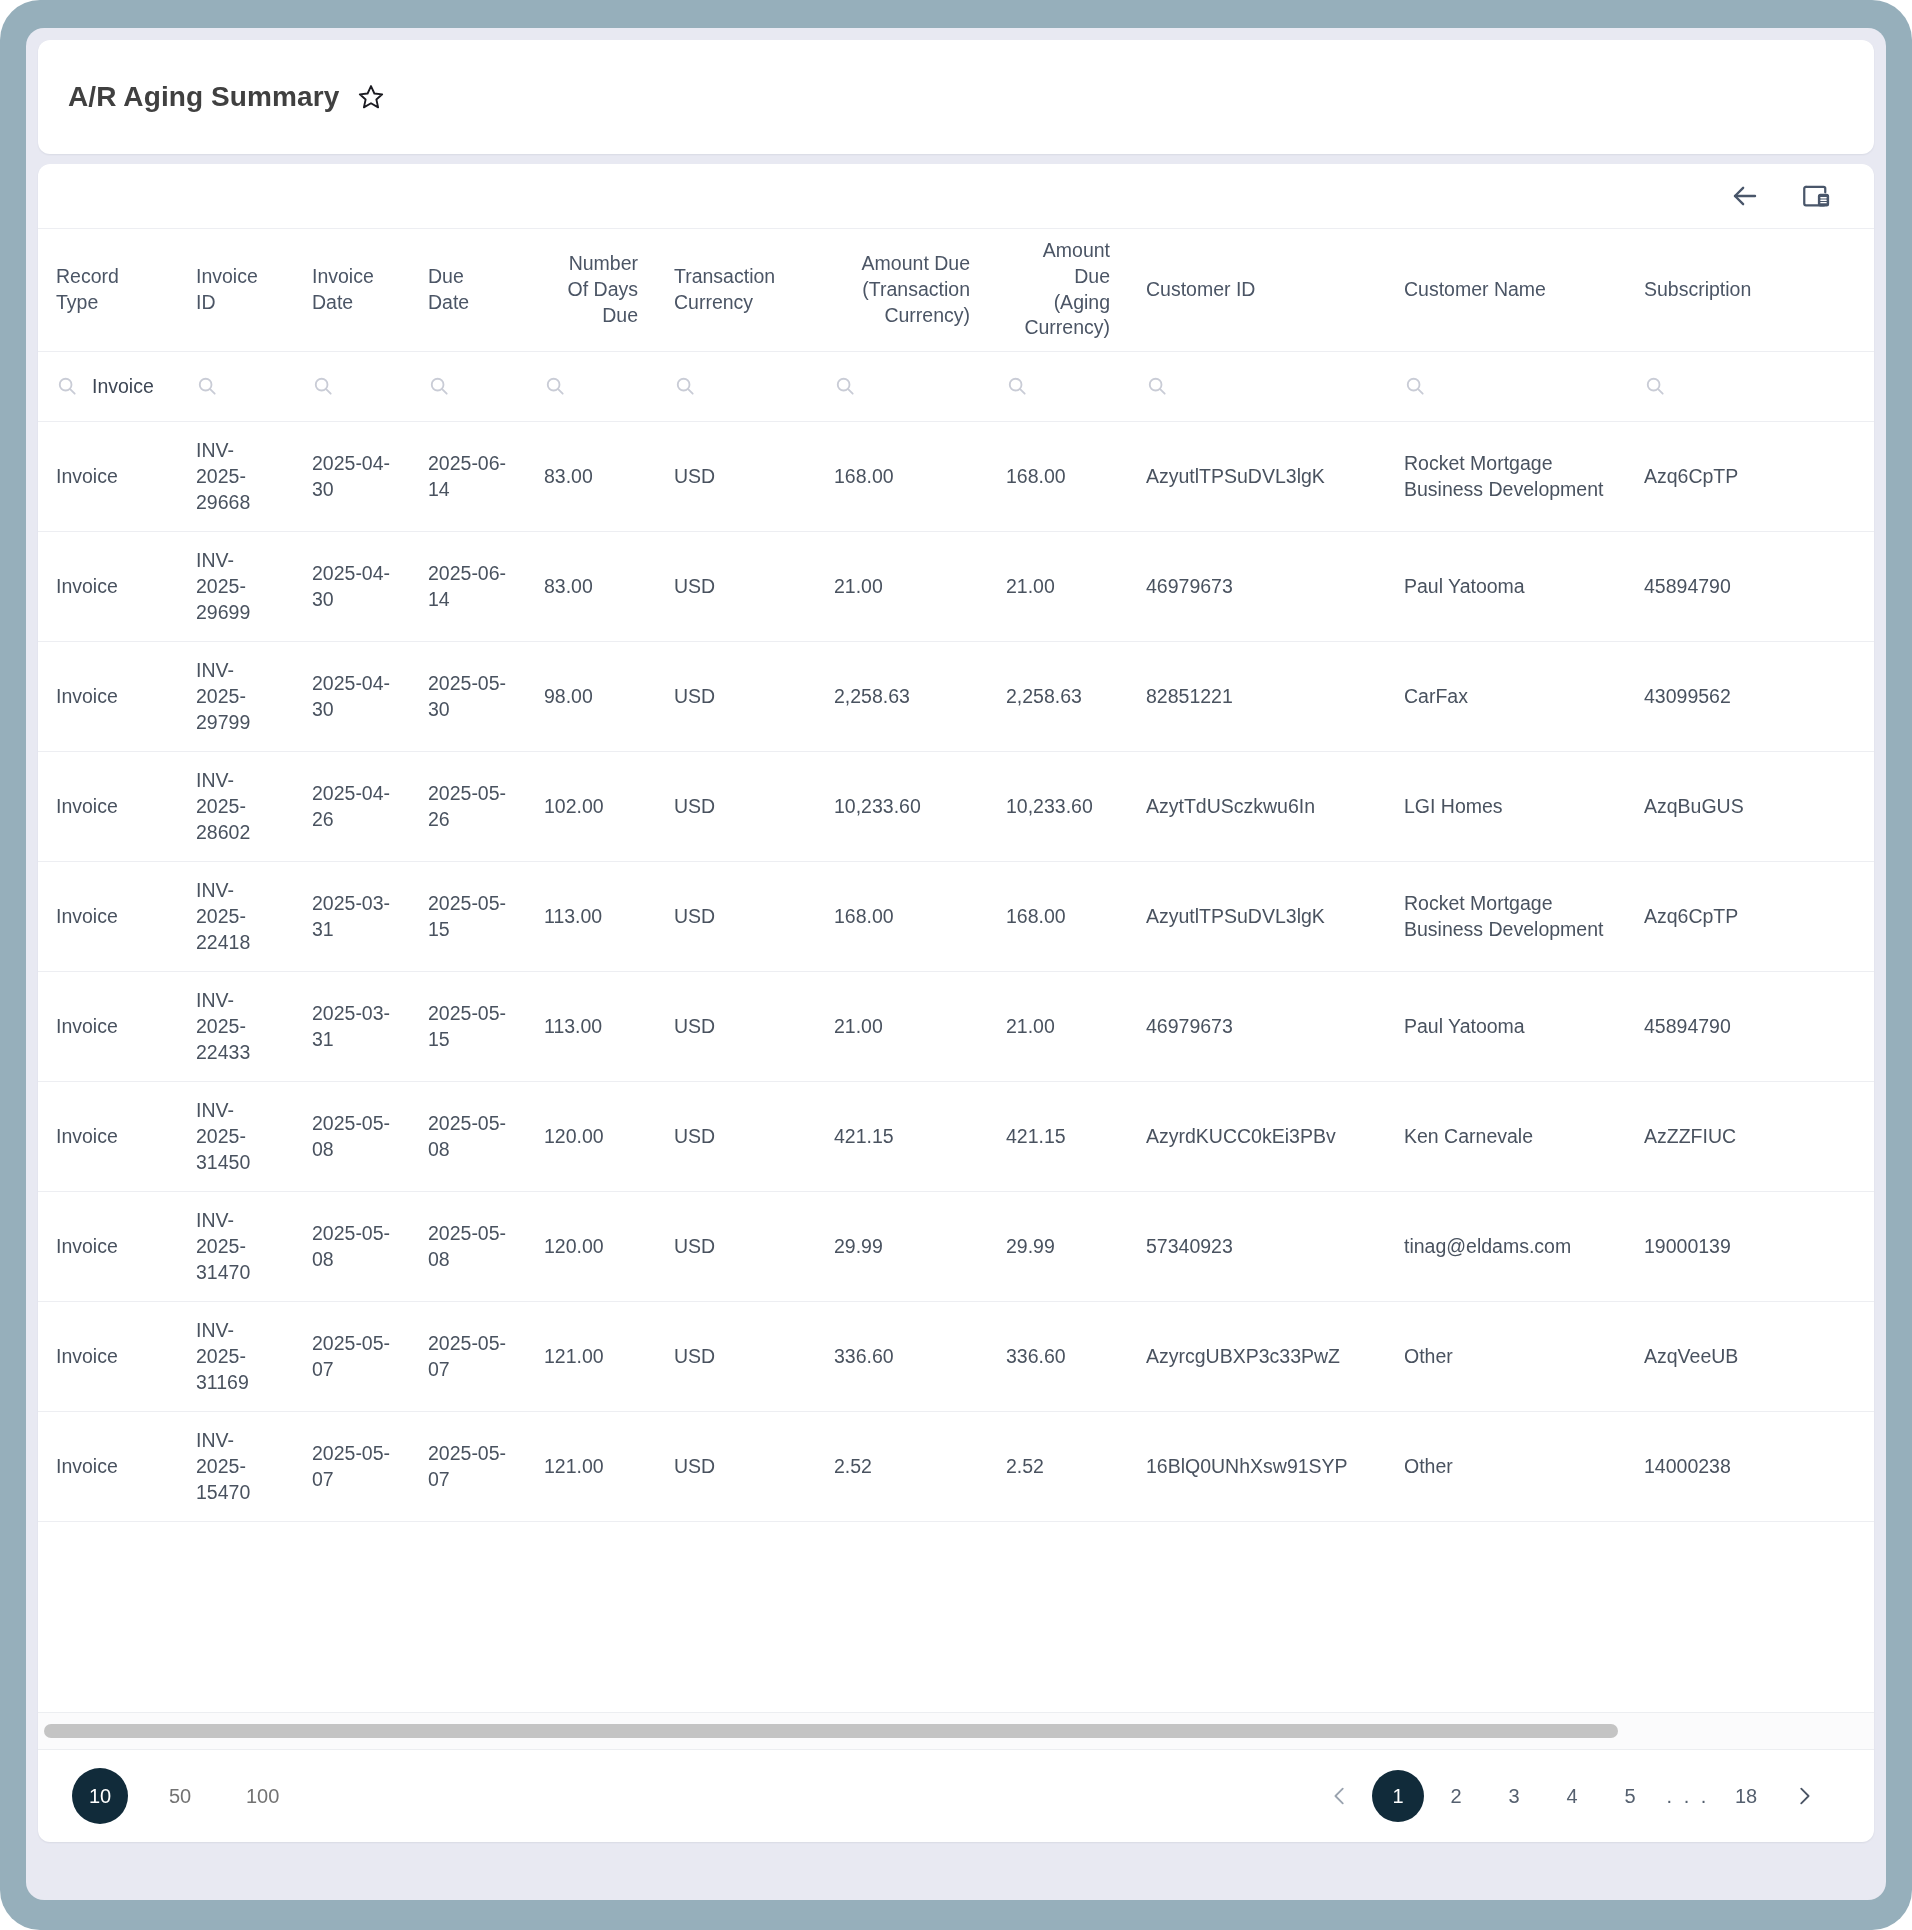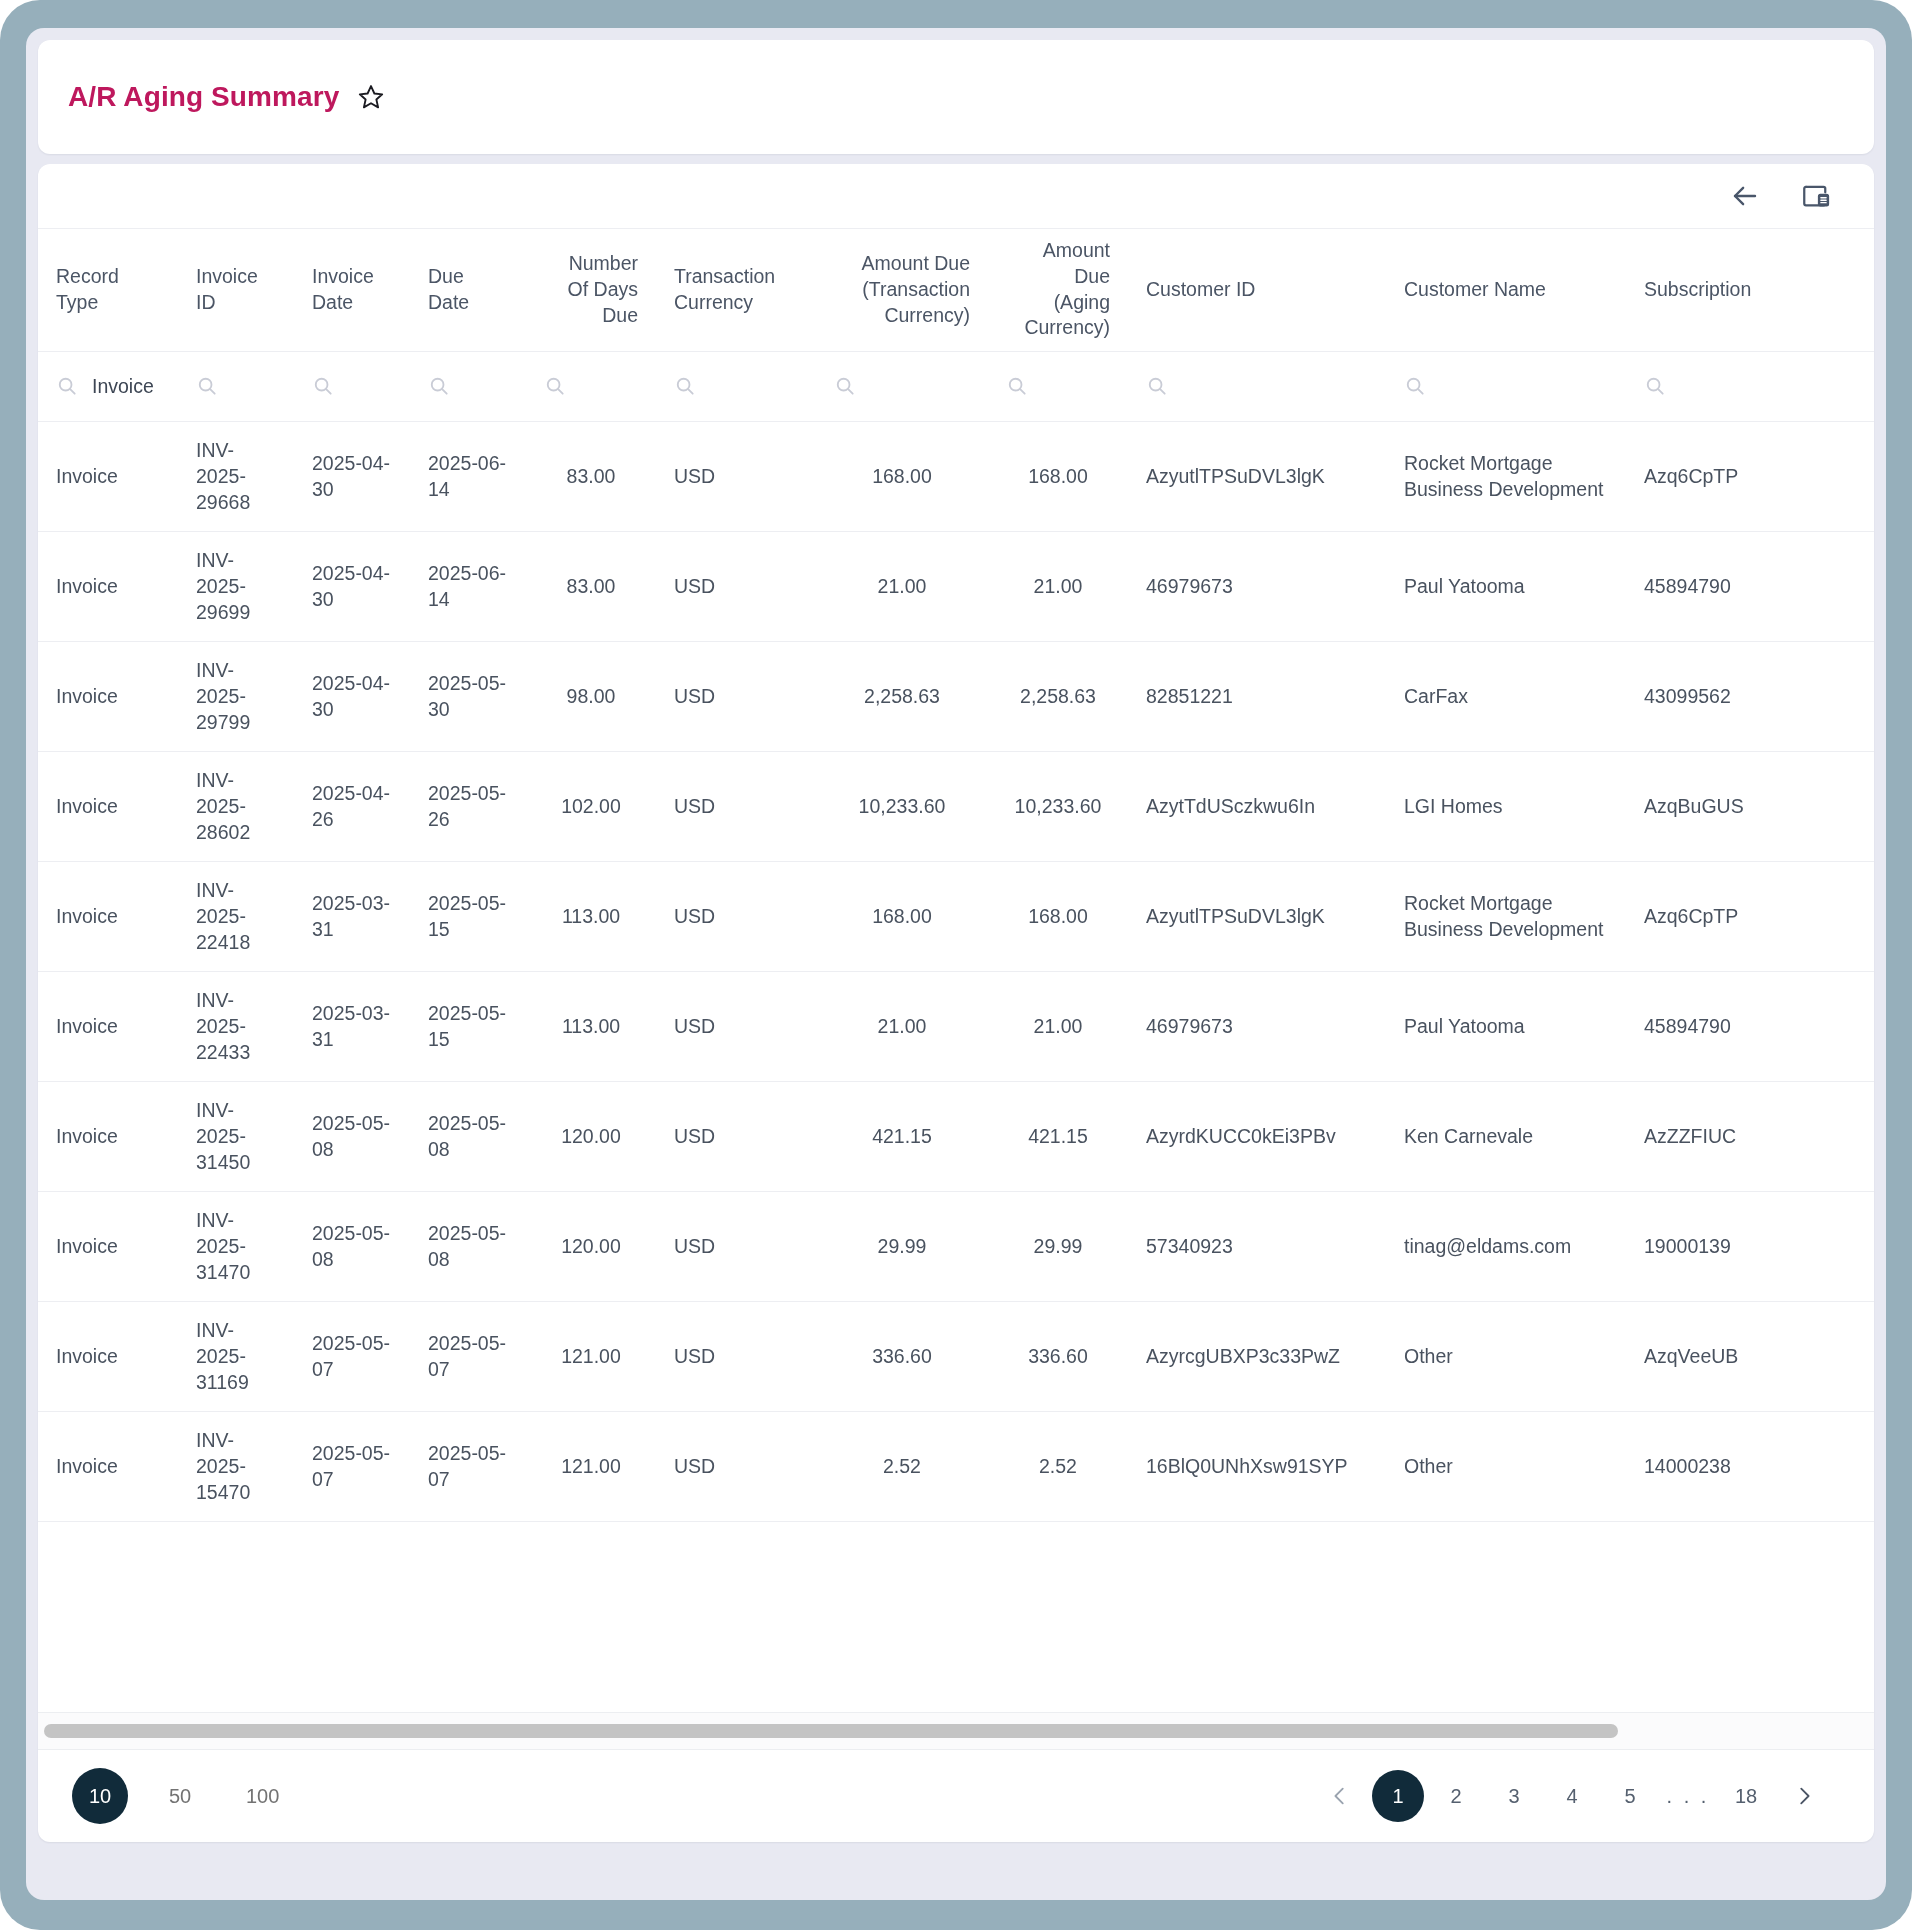--- a/index.html
+++ b/index.html
@@ -33,21 +33,21 @@
     height: 114px;
     margin: 4px 4px 0 4px;
     display: flex;
     align-items: center;
     padding: 0 30px;
     box-shadow: 0 1px 2px rgba(20,30,50,.07);
   }
   .title-text {
     font-size: 28px;
     font-weight: 700;
-    color: #be185d;
+    color: #404040;
     letter-spacing: .1px;
   }
   .star-icon {
     margin-left: 18px;
     display: inline-flex;
     align-items: center;
     color: #1b1b21;
   }
   
   .main-card {
@@ -134,21 +134,21 @@
     font-size: 19.5px;
     color: #3d4654;
   }
   
   tbody tr.data-row td {
     height: 110px;
     border-bottom: 1px solid #edeef2;
     line-height: 1.34;
     color: #49525f;
   }
-  td.num { text-align: center; }
+  td.num { text-align: left; }
   td.wrapcell { word-break: break-word; }
   .nowrapcell { white-space: nowrap; }
 
   
   .hscroll {
     flex: 0 0 auto;
     height: 38px;
     background: #fbfbfc;
     border-top: 1px solid #eceef1;
     border-bottom: 1px solid #eceef1;

